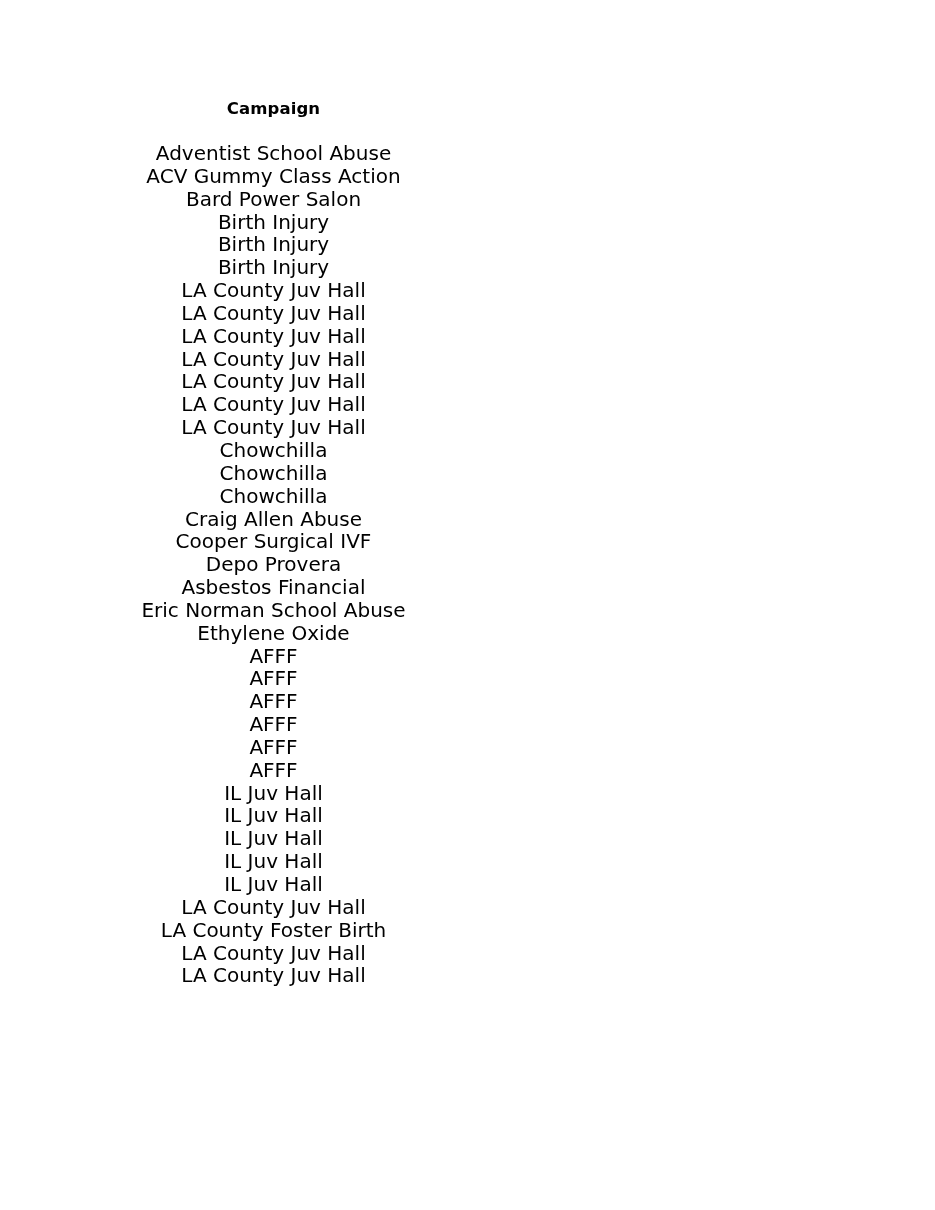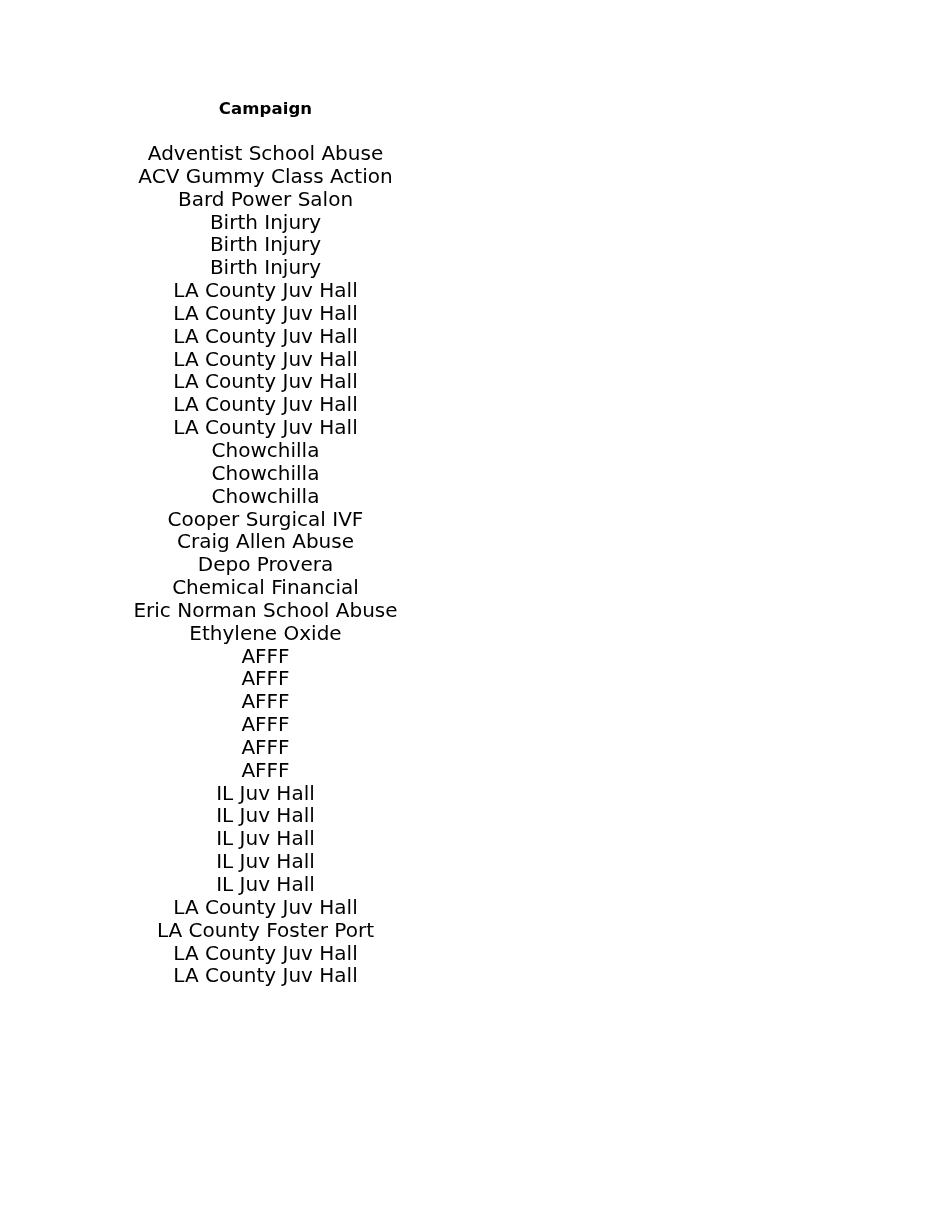--- a/index.html
+++ b/index.html
@@ -15,21 +15,21 @@
     overflow: hidden;
   }
   .page {
     position: relative;
     width: 935px;
     height: 1210px;
     box-sizing: border-box;
   }
   .column {
     position: absolute;
-    left: 8px;
+    left: 16px;
     top: 98px;
     width: 515px;
     text-align: center;
   }
   .col-header {
     font-size: 16.5px;
     font-weight: bold;
     line-height: 22px;
     margin: 0 0 22px 0;
     letter-spacing: 0.1px;
@@ -56,36 +56,36 @@
         <div class="cell">LA County Juv Hall</div>
         <div class="cell">LA County Juv Hall</div>
         <div class="cell">LA County Juv Hall</div>
         <div class="cell">LA County Juv Hall</div>
         <div class="cell">LA County Juv Hall</div>
         <div class="cell">LA County Juv Hall</div>
         <div class="cell">LA County Juv Hall</div>
         <div class="cell">Chowchilla</div>
         <div class="cell">Chowchilla</div>
         <div class="cell">Chowchilla</div>
+        <div class="cell">Craig Allen Abuse</div>
         <div class="cell">Cooper Surgical IVF</div>
-        <div class="cell">Craig Allen Abuse</div>
         <div class="cell">Depo Provera</div>
-        <div class="cell">Chemical Financial</div>
+        <div class="cell">Asbestos Financial</div>
         <div class="cell">Eric Norman School Abuse</div>
         <div class="cell">Ethylene Oxide</div>
         <div class="cell">AFFF</div>
         <div class="cell">AFFF</div>
         <div class="cell">AFFF</div>
         <div class="cell">AFFF</div>
         <div class="cell">AFFF</div>
         <div class="cell">AFFF</div>
         <div class="cell">IL Juv Hall</div>
         <div class="cell">IL Juv Hall</div>
         <div class="cell">IL Juv Hall</div>
         <div class="cell">IL Juv Hall</div>
         <div class="cell">IL Juv Hall</div>
         <div class="cell">LA County Juv Hall</div>
-        <div class="cell">LA County Foster Port</div>
+        <div class="cell">LA County Foster Birth</div>
         <div class="cell">LA County Juv Hall</div>
         <div class="cell">LA County Juv Hall</div>
       </div>
   </div>
 </div>
 
 </body></html>

